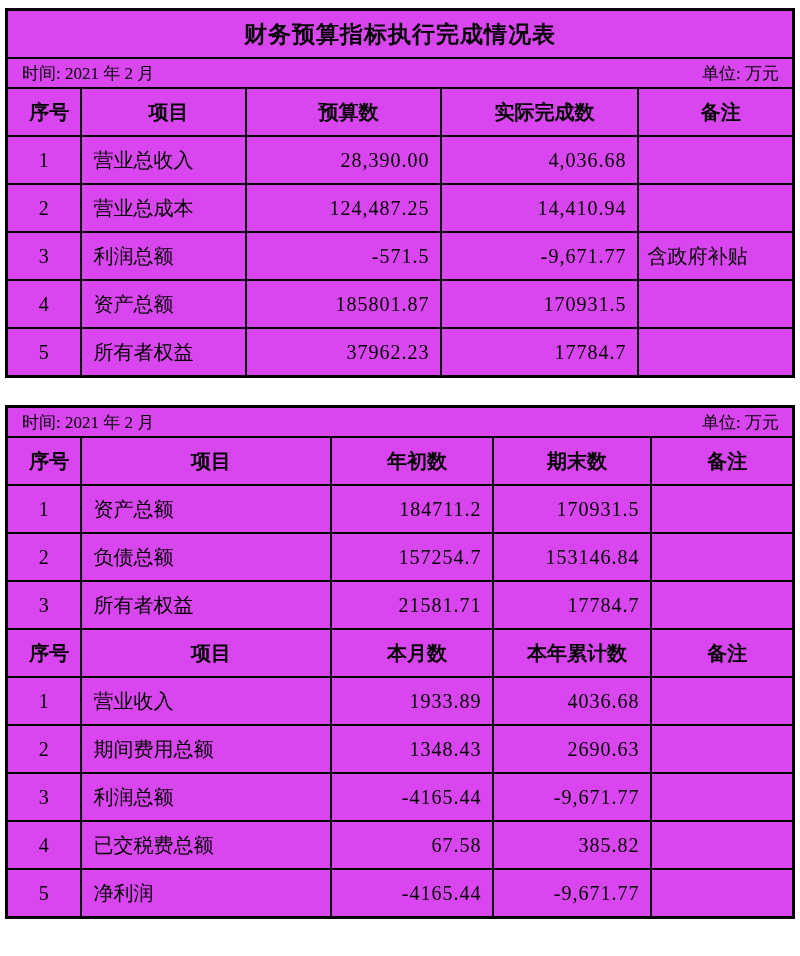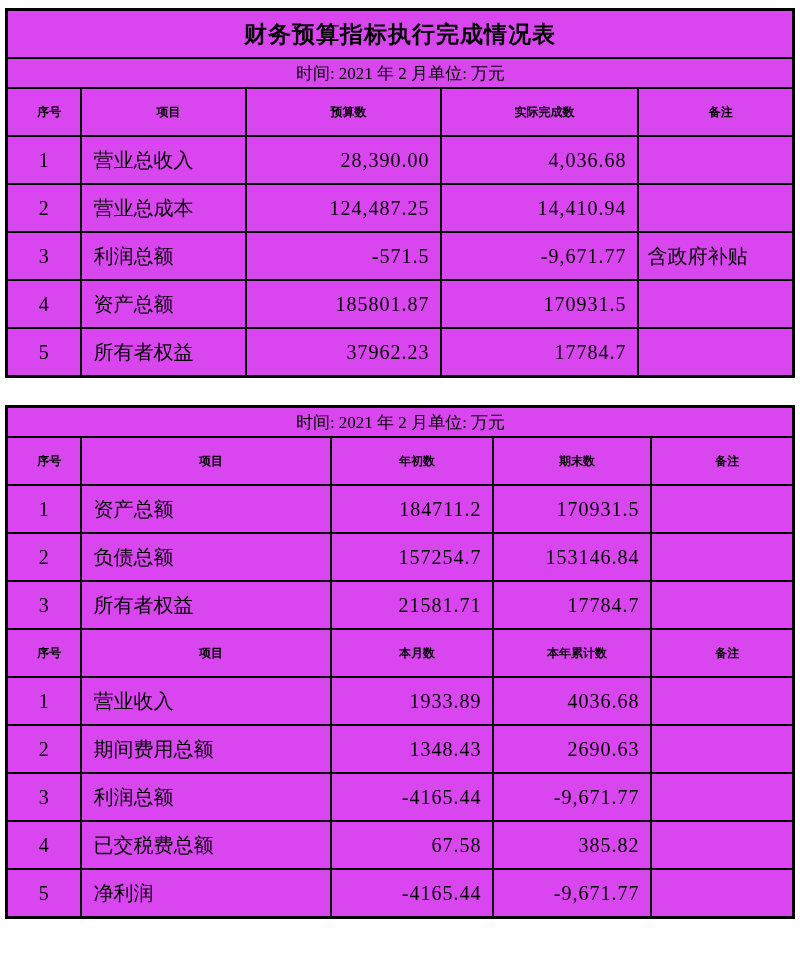--- a/index.html
+++ b/index.html
@@ -35,30 +35,30 @@
     font-size: 23px;
     letter-spacing: 1px;
   }
   td.meta-cell {
     height: 26px;
     font-size: 17px;
     vertical-align: middle;
   }
   .meta-flex {
     display: flex;
-    justify-content: center;
+    justify-content: space-between;
     align-items: center;
     padding: 0 12px 0 13px;
   }
   tr.head-row td {
     height: 44px;
     text-align: center;
     vertical-align: middle;
     font-weight: bold;
-    font-size: 12px;
+    font-size: 20px;
     padding-left: 12px;
   }
   tr.data-row td {
     height: 44px;
     vertical-align: middle;
     font-size: 20px;
   }
   td.c-no   { text-align: center; }
   td.c-item { text-align: left; padding-left: 12px; font-size: 19px; font-family: Liberation Mono, monospace; }
   td.c-num  { text-align: right; padding-right: 10px; letter-spacing: 1px; }

